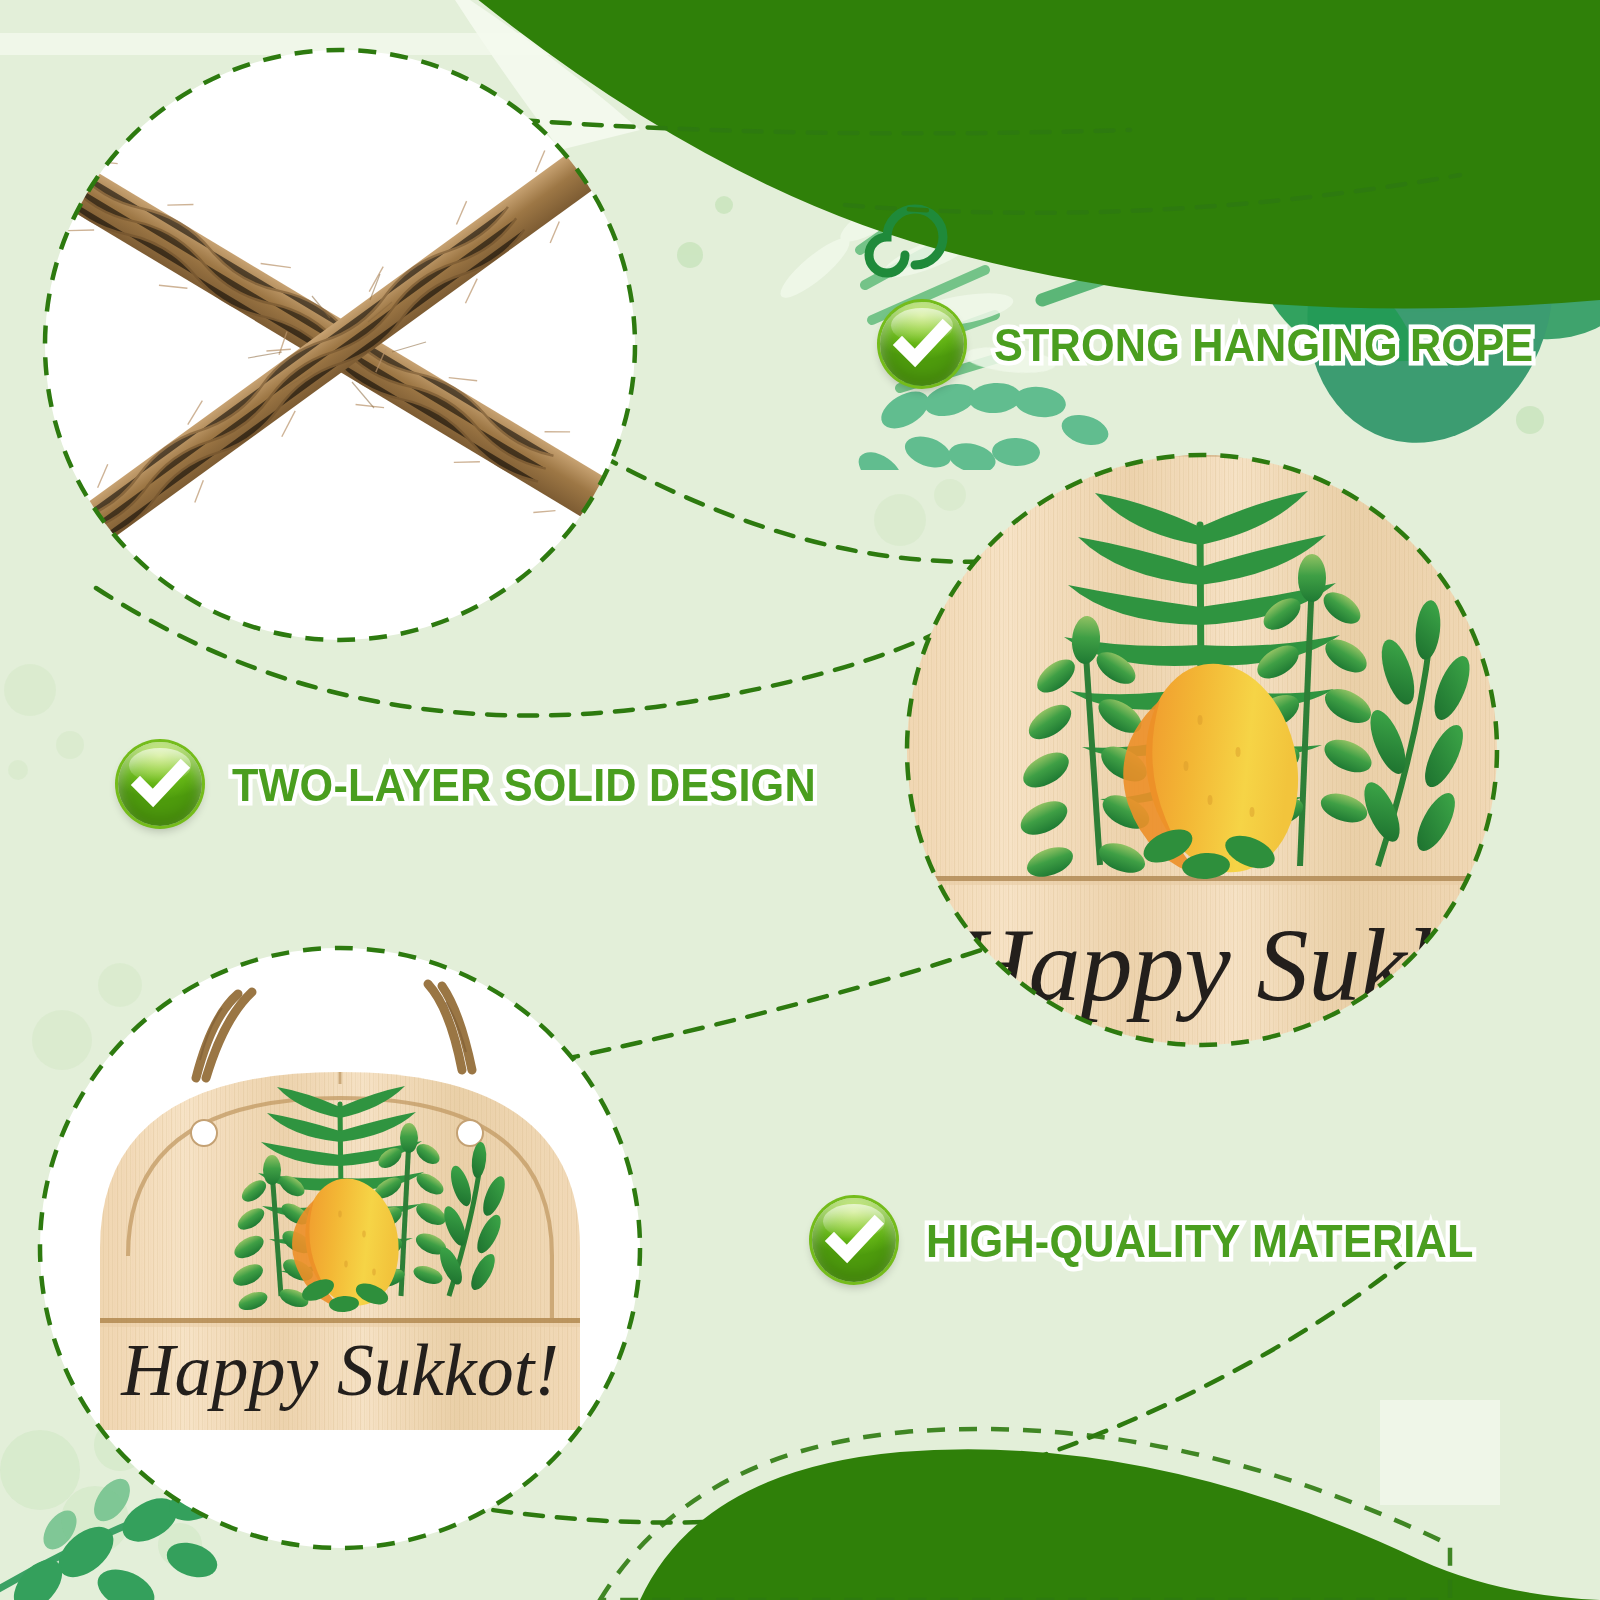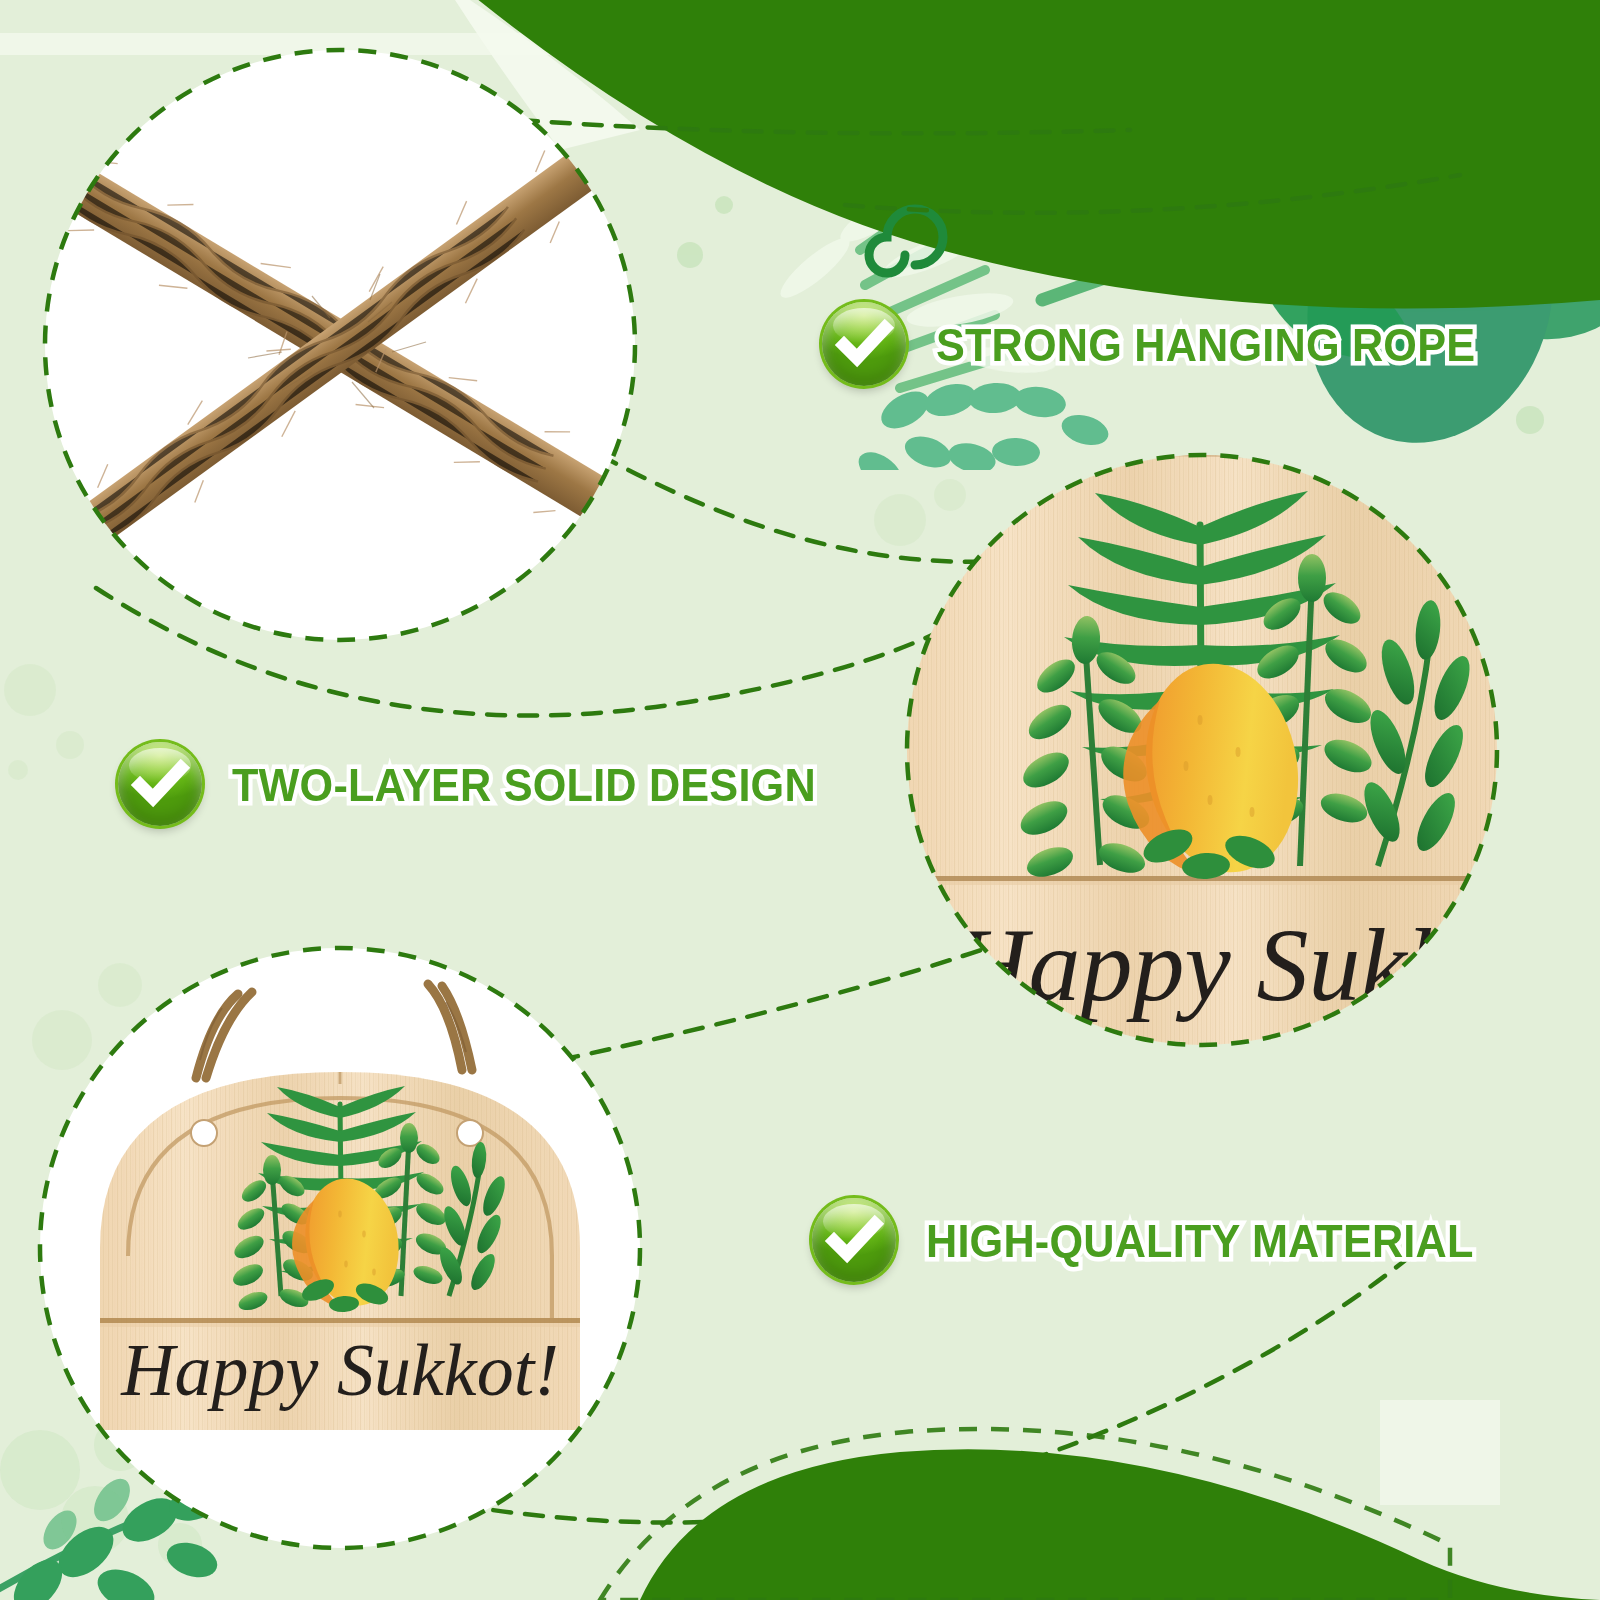--- a/index.html
+++ b/index.html
@@ -51,21 +51,21 @@
     color:#4a9e1f;
     transform:scaleX(.92);
     transform-origin:left center;
     -webkit-text-stroke:9px #ffffff;
     paint-order:stroke fill;
     text-shadow:
        0 0 6px #fff, 0 0 6px #fff,
        2px 2px 0 rgba(255,255,255,.9);
   }
 
-  #feature-1{left:774px;top:302px;padding-left:48px;}
+  #feature-1{left:832px;top:302px;padding-left:48px;}
   #feature-2{left:118px;top:742px;}
   #feature-3{left:812px;top:1198px;}
 </style>
 </head>
 <body>
 
 <div class="stage">
 
   <svg class="layer" viewBox="0 0 1600 1600">
     <defs>

